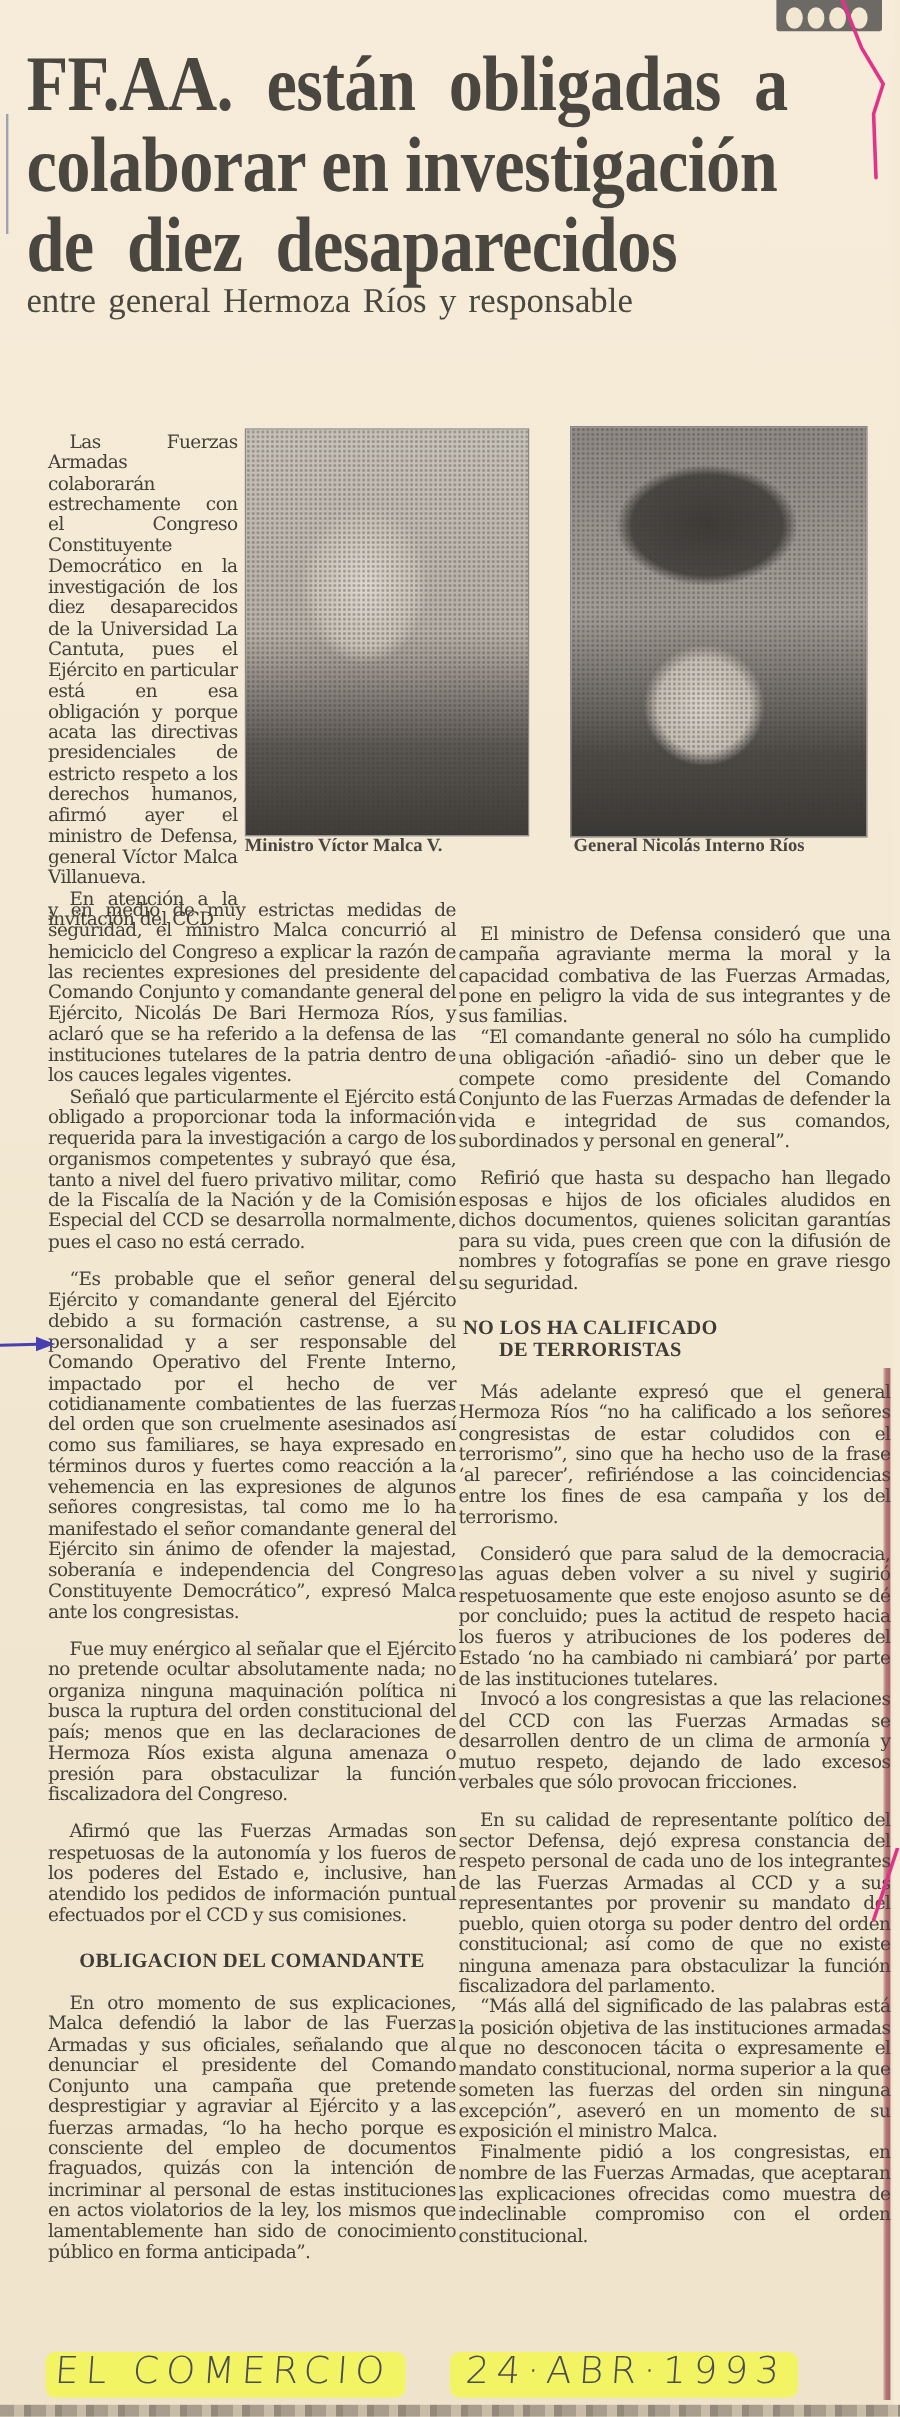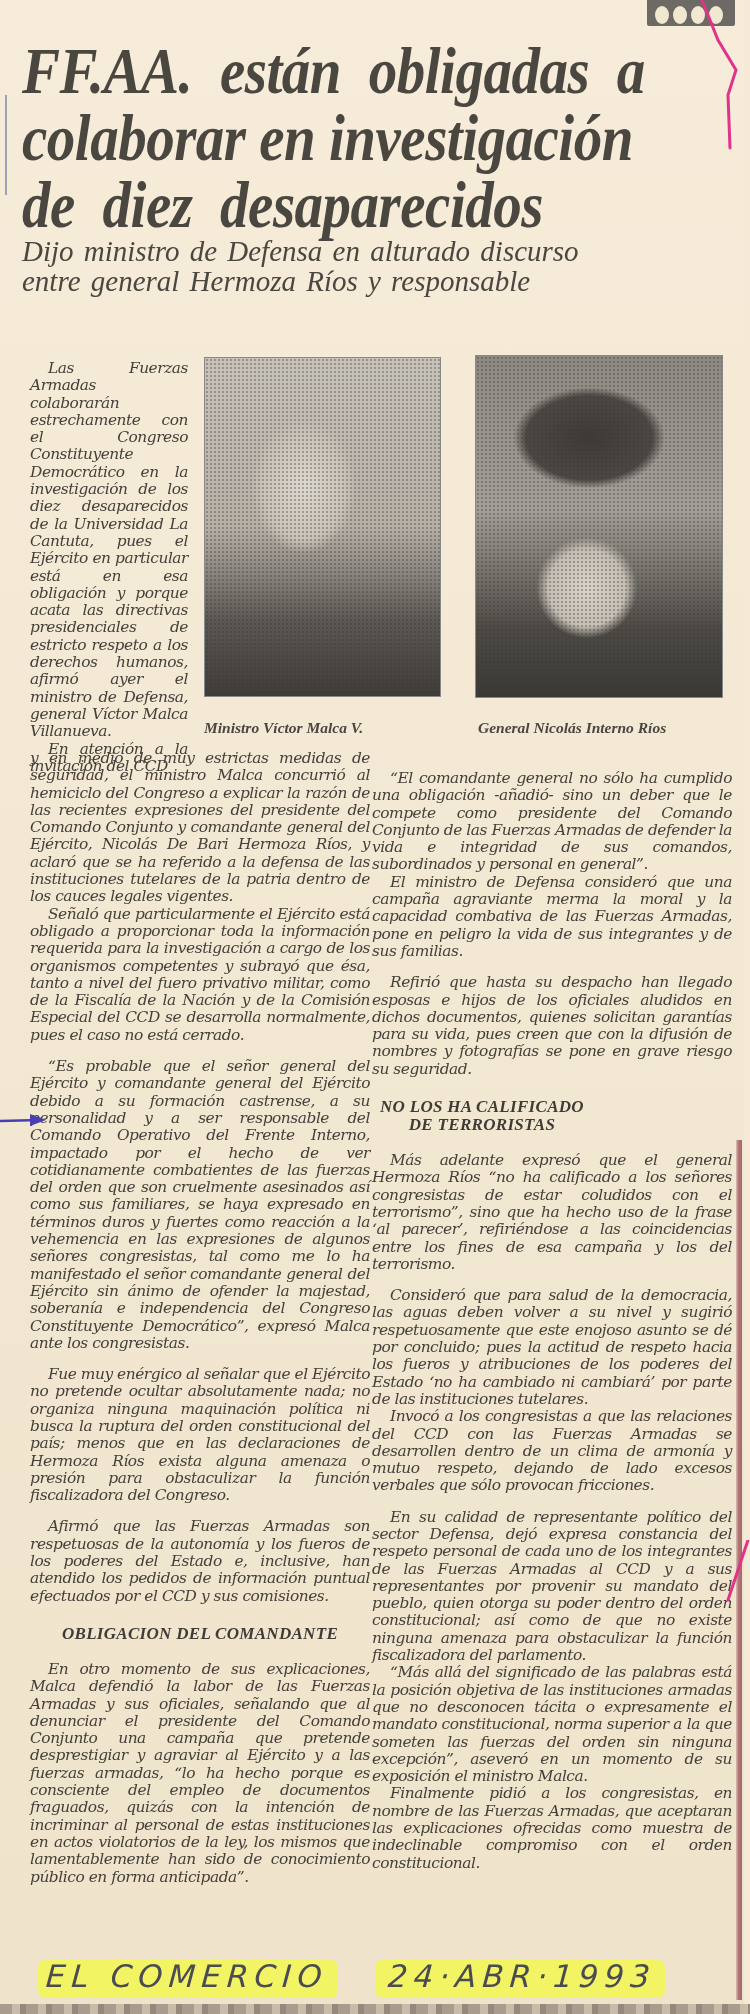--- a/index.html
+++ b/index.html
@@ -6,21 +6,20 @@
   html, body { width: 750px; height: 2014px; overflow: hidden; }
   body {
     background: #f4ead6;
     font-family: "DejaVu Serif", serif;
     color: #3e3a34;
     position: relative;
   }
   .paper {
     position: absolute; left: 0; top: 0; width: 744px; height: 2014px;
     background: linear-gradient(180deg, #f6ecd9 0%, #f2e7d1 55%, #efe3cb 100%);
-    font-style: italic;
   }
   .edge-left { position: absolute; left: 5px; top: 95px; width: 2px; height: 100px; background: #9aa4b0; }
   .edge-right {
     position: absolute; right: 2px; top: 1140px; width: 6px; height: 860px;
     background: linear-gradient(90deg, #c9b9a0, #a24f5e 40%, #8e3b4b);
     opacity: .75;
   }
   .logo-tab {
     position: absolute; left: 647px; top: 0; width: 88px; height: 26px;
     background: #6d6a66; border-radius: 0 0 2px 2px; overflow: hidden;
@@ -42,21 +41,21 @@
   .subhead {
     position: absolute; left: 22px; top: 236px; width: 700px;
     font-family: "Liberation Serif", serif; font-weight: 400;
     font-size: 29px; line-height: 30px; color: #4a4640; word-spacing: 3px;
   }
   .subhead div { white-space: nowrap; }
 
   .col {
     position: absolute; font-size: 15.4px; line-height: 17.3px;
     text-align: justify; hyphens: manual; color: #433f39;
-    font-family: "DejaVu Serif", serif; letter-spacing: -0.45px;
+    font-family: "DejaVu Serif", serif; letter-spacing: -0.45px; margin-left: 10px;
   }
   .col p { text-indent: 18px; }
   .col p + p { margin-top: 0; }
   .col p.gap { margin-top: 14px; }
   .col .sec {
     font-family: "Liberation Serif", serif; font-weight: 700;
     font-size: 17px; line-height: 18px; color: #3f3b36; letter-spacing: 0.3px;
     text-indent: 0; margin: 20px 0 18px 0; text-align: center;
   }
 
@@ -75,21 +74,21 @@
     background-size: 4px 4px;
   }
   .photo-1 { left: 204px; top: 357px; width: 237px; height: 340px;
     background: radial-gradient(ellipse 75px 95px at 42% 38%, #ddd8cf 0%, #c9c3b8 55%, transparent 70%),
                 linear-gradient(180deg, #c8c3ba 0%, #b6b0a7 50%, #5b5753 78%, #3f3c39 100%); }
   .photo-2 { left: 475px; top: 355px; width: 248px; height: 343px;
     background: radial-gradient(ellipse 70px 70px at 45% 68%, #d9d3ca 0%, #c4beb4 55%, transparent 72%),
                 radial-gradient(ellipse 105px 70px at 46% 24%, #3d3a37 0%, #4a4744 60%, transparent 72%),
                 linear-gradient(180deg, #8e8983 0%, #a39e97 45%, #4d4a46 80%, #3a3835 100%); }
   .caption {
-    position: absolute; top: 719px;
+    position: absolute; top: 696px;
     font-family: "Liberation Serif", serif; font-weight: 700;
     font-size: 15.5px; color: #4a4640; white-space: nowrap;
   }
   .cap-1 { left: 204px; }
   .cap-2 { left: 478px; }
 
   .arrow { position: absolute; left: 0; top: 1112px; width: 50px; height: 16px; }
 
   .highlight {
     position: absolute; top: 1960px; height: 38px; background: #f3f55a; border-radius: 8px;
@@ -127,21 +126,20 @@
     <path d="M2 0 L18 40 L36 70 L28 95 L30 148" stroke="#e0338a" stroke-width="3" fill="none" stroke-linecap="round"></path>
   </svg>
 
   <h1 class="headline">
     <div class="l1">FF.AA. están obligadas a</div>
     <div>colaborar en investigación</div>
     <div class="l1">de diez desaparecidos</div>
   </h1>
 
   <h2 class="subhead">
-    <div>Dijo ministro de Defensa en alturado discurso</div>
     <div>entre general Hermoza Ríos y responsable</div>
   </h2>
 
   <div class="col lead">
     <p>Las Fuerzas Armadas colaborarán estrechamente con el Congreso Constituyente Democrático en la investigación de los diez desaparecidos de la Universidad La Cantuta, pues el Ejército en particular está en esa obligación y porque acata las directivas presidenciales de estricto respeto a los derechos humanos, afirmó ayer el ministro de Defensa, general Víctor Malca Villanueva.</p>
     <p>En atención a la invitación del CCD</p>
   </div>
 
   <div class="photo photo-1"></div>
   <div class="photo photo-2"></div>
@@ -157,22 +155,22 @@
     <div class="sec">OBLIGACION DEL COMANDANTE</div>
     <p>En otro momento de sus explicaciones, Malca defendió la labor de las Fuerzas Armadas y sus oficiales, señalando que al denunciar el presidente del Comando Conjunto una campaña que pretende desprestigiar y agraviar al Ejército y a las fuerzas armadas, “lo ha hecho porque es consciente del empleo de documentos fraguados, quizás con la intención de incriminar al personal de estas instituciones en actos violatorios de la ley, los mismos que lamentablemente han sido de conocimiento público en forma anticipada”.</p>
   </div>
 
   <svg class="arrow" viewBox="0 0 50 16">
     <path d="M0 9 L40 8" stroke="#4a3fb0" stroke-width="2.5"></path>
     <path d="M30 2 L46 8 L30 14 Z" fill="#4a3fb0"></path>
   </svg>
 
   <div class="col right-col">
+    <p>El ministro de Defensa consideró que una campaña agraviante merma la moral y la capacidad combativa de las Fuerzas Armadas, pone en peligro la vida de sus integrantes y de sus familias.</p>
     <p>“El comandante general no sólo ha cumplido una obligación -añadió- sino un deber que le compete como presidente del Comando Conjunto de las Fuerzas Armadas de defender la vida e integridad de sus comandos, subordinados y personal en general”.</p>
-    <p>El ministro de Defensa consideró que una campaña agraviante merma la moral y la capacidad combativa de las Fuerzas Armadas, pone en peligro la vida de sus integrantes y de sus familias.</p>
     <p class="gap">Refirió que hasta su despacho han llegado esposas e hijos de los oficiales aludidos en dichos documentos, quienes solicitan garantías para su vida, pues creen que con la difusión de nombres y fotografías se pone en grave riesgo su seguridad.</p>
     <div class="sec" style="width:220px">NO LOS HA CALIFICADO DE TERRORISTAS</div>
     <p>Más adelante expresó que el general Hermoza Ríos “no ha calificado a los señores congresistas de estar coludidos con el terrorismo”, sino que ha hecho uso de la frase ‘al parecer’, refiriéndose a las coincidencias entre los fines de esa campaña y los del terrorismo.</p>
     <p class="gap">Consideró que para salud de la democracia, las aguas deben volver a su nivel y sugirió respetuosamente que este enojoso asunto se dé por concluido; pues la actitud de respeto hacia los fueros y atribuciones de los poderes del Estado ‘no ha cambiado ni cambiará’ por parte de las instituciones tutelares.</p>
     <p>Invocó a los congresistas a que las relaciones del CCD con las Fuerzas Armadas se desarrollen dentro de un clima de armonía y mutuo respeto, dejando de lado excesos verbales que sólo provocan fricciones.</p>
     <p class="gap">En su calidad de representante político del sector Defensa, dejó expresa constancia del respeto personal de cada uno de los integrantes de las Fuerzas Armadas al CCD y a sus representantes por provenir su mandato del pueblo, quien otorga su poder dentro del orden constitucional; así como de que no existe ninguna amenaza para obstaculizar la función fiscalizadora del parlamento.</p>
     <p>“Más allá del significado de las palabras está la posición objetiva de las instituciones armadas que no desconocen tácita o expresamente el mandato constitucional, norma superior a la que someten las fuerzas del orden sin ninguna excepción”, aseveró en un momento de su exposición el ministro Malca.</p>
     <p>Finalmente pidió a los congresistas, en nombre de las Fuerzas Armadas, que aceptaran las explicaciones ofrecidas como muestra de indeclinable compromiso con el orden constitucional.</p>
   </div>
 

